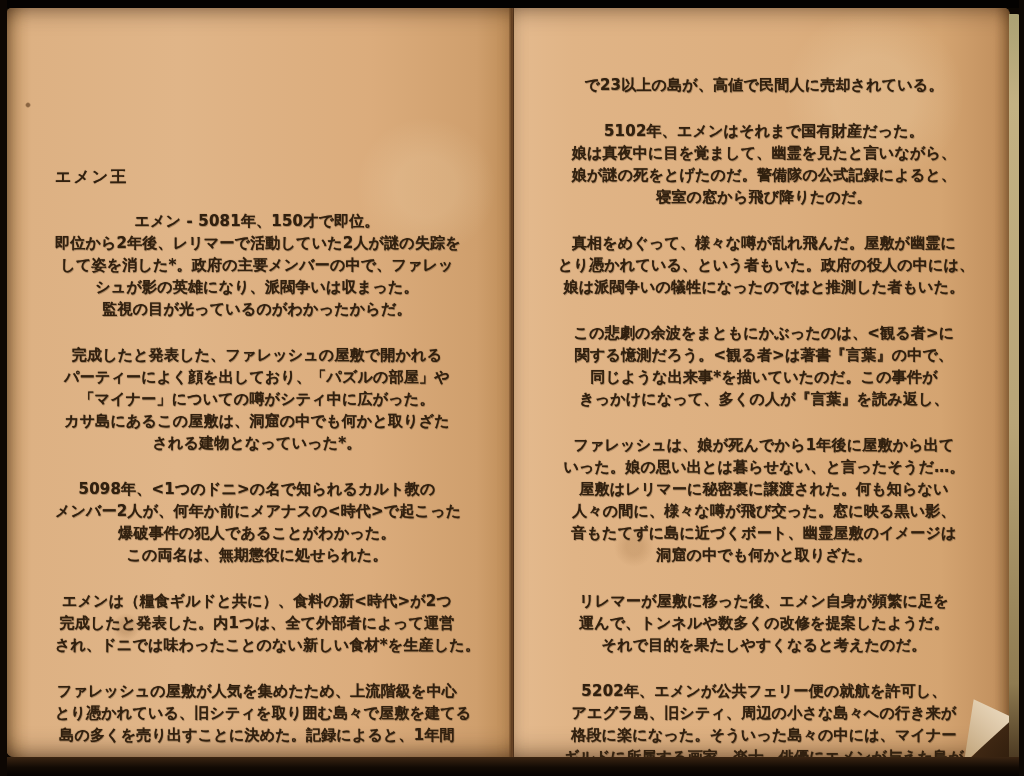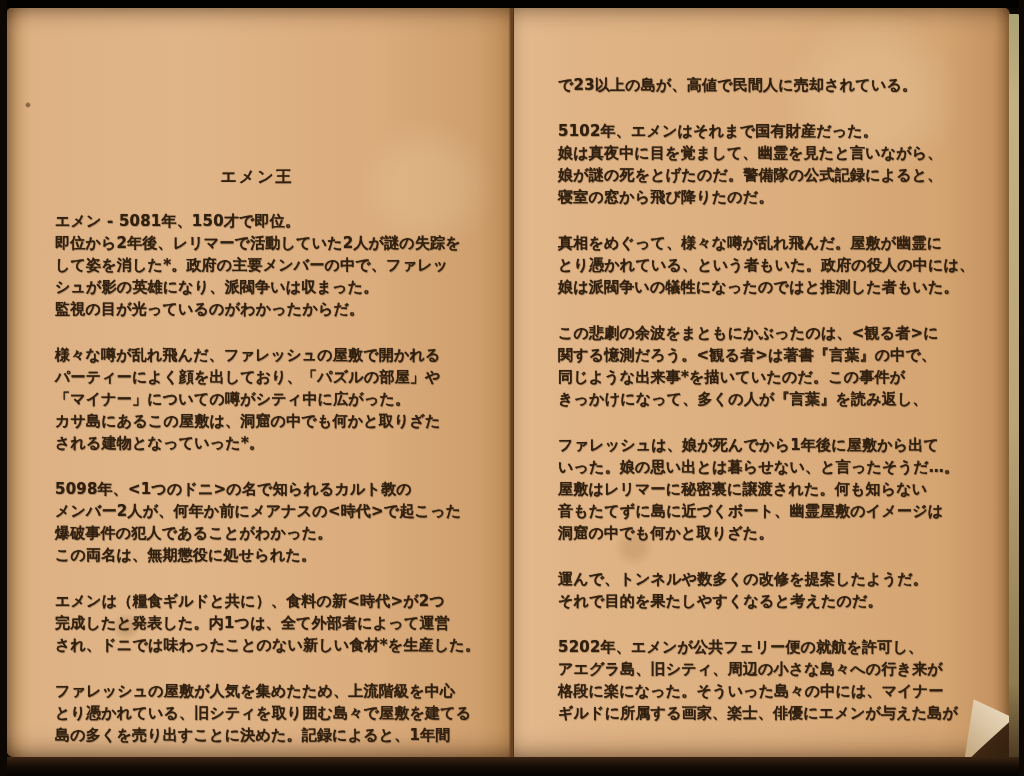--- a/index.html
+++ b/index.html
@@ -50,26 +50,26 @@
            background:linear-gradient(90deg, rgba(90,55,25,.25), #5e3c20 45%, #6b4526 55%, rgba(120,75,35,.3));
            filter:blur(.4px); }
 
   .text-block { position:absolute; color:var(--ink,#31200f);
                 font-size:15px; line-height:22px; font-weight:bold;
                 text-shadow:0 0 1px rgba(49,32,15,.65), .6px .6px 0 rgba(49,32,15,.25);
                 letter-spacing:.2px; }
   #left-text  { left:49px; top:203px; width:404px; }
   #right-text { left:44px; top:67px;  width:412px; }
 
-  .page-title { text-align:center; font-size:16px; margin:0 0 26px 0; letter-spacing:2px;
+  .page-title { text-align:left; font-size:16px; margin:0 0 26px 0; letter-spacing:2px;
                 position:absolute; width:404px; left:49px; top:160px; color:var(--ink,#31200f);
                 font-weight:bold; text-shadow:0 0 1px rgba(49,32,15,.65); }
 
   .para { margin:0 0 24px 0; }
-  .line { display:block; white-space:nowrap; }
+  .line { display:block; white-space:nowrap;text-align:center; }
 
   
   .curl-under { position:absolute; right:-4px; bottom:-9px; width:62px; height:72px;
                 clip-path:polygon(18% 100%, 100% 26%, 100% 100%);
                 background:linear-gradient(135deg,#59391e,#2e1c0c); }
   .page-curl  { position:absolute; right:-6px; bottom:-8px; width:58px; height:70px;
                 clip-path:polygon(27% 6%, 96% 33%, 10% 98%);
                 background:linear-gradient(222deg,#efe0c6 8%,#dcc6a6 45%,#bda075 95%);
                 filter:drop-shadow(-3px -2px 2px rgba(30,15,5,.45)); cursor:pointer; }
 </style>
@@ -82,21 +82,21 @@
     <h1 class="page-title">エメン王</h1>
     <div id="left-text" class="text-block">
         <p class="para">
           <span class="line">エメン - 5081年、150才で即位。</span>
           <span class="line">即位から2年後、レリマーで活動していた2人が謎の失踪を</span>
           <span class="line">して姿を消した*。政府の主要メンバーの中で、ファレッ</span>
           <span class="line">シュが影の英雄になり、派閥争いは収まった。</span>
           <span class="line">監視の目が光っているのがわかったからだ。</span>
         </p>
         <p class="para">
-          <span class="line">様々な噂が乱れ飛んだ、ファレッシュの屋敷で開かれる</span>
+          <span class="line">完成したと発表した、ファレッシュの屋敷で開かれる</span>
           <span class="line">パーティーによく顔を出しており、「パズルの部屋」や</span>
           <span class="line">「マイナー」についての噂がシティ中に広がった。</span>
           <span class="line">カサ島にあるこの屋敷は、洞窟の中でも何かと取りざた</span>
           <span class="line">される建物となっていった*。</span>
         </p>
         <p class="para">
           <span class="line">5098年、&lt;1つのドニ&gt;の名で知られるカルト教の</span>
           <span class="line">メンバー2人が、何年か前にメアナスの&lt;時代&gt;で起こった</span>
           <span class="line">爆破事件の犯人であることがわかった。</span>
           <span class="line">この両名は、無期懲役に処せられた。</span>
@@ -135,24 +135,26 @@
         <p class="para">
           <span class="line">この悲劇の余波をまともにかぶったのは、&lt;観る者&gt;に</span>
           <span class="line">関する憶測だろう。&lt;観る者&gt;は著書『言葉』の中で、</span>
           <span class="line">同じような出来事*を描いていたのだ。この事件が</span>
           <span class="line">きっかけになって、多くの人が『言葉』を読み返し、</span>
         </p>
         <p class="para">
           <span class="line">ファレッシュは、娘が死んでから1年後に屋敷から出て</span>
           <span class="line">いった。娘の思い出とは暮らせない、と言ったそうだ…。</span>
           <span class="line">屋敷はレリマーに秘密裏に譲渡された。何も知らない</span>
+          <span class="line">人々の間に、様々な噂が飛び交った。窓に映る黒い影、</span>
           <span class="line">音もたてずに島に近づくボート、幽霊屋敷のイメージは</span>
           <span class="line">洞窟の中でも何かと取りざた。</span>
         </p>
         <p class="para">
+          <span class="line">リレマーが屋敷に移った後、エメン自身が頻繁に足を</span>
           <span class="line">運んで、トンネルや数多くの改修を提案したようだ。</span>
           <span class="line">それで目的を果たしやすくなると考えたのだ。</span>
         </p>
         <p class="para">
           <span class="line">5202年、エメンが公共フェリー便の就航を許可し、</span>
           <span class="line">アエグラ島、旧シティ、周辺の小さな島々への行き来が</span>
           <span class="line">格段に楽になった。そういった島々の中には、マイナー</span>
           <span class="line">ギルドに所属する画家、楽士、俳優にエメンが与えた島が</span>
         </p>
       </div>

